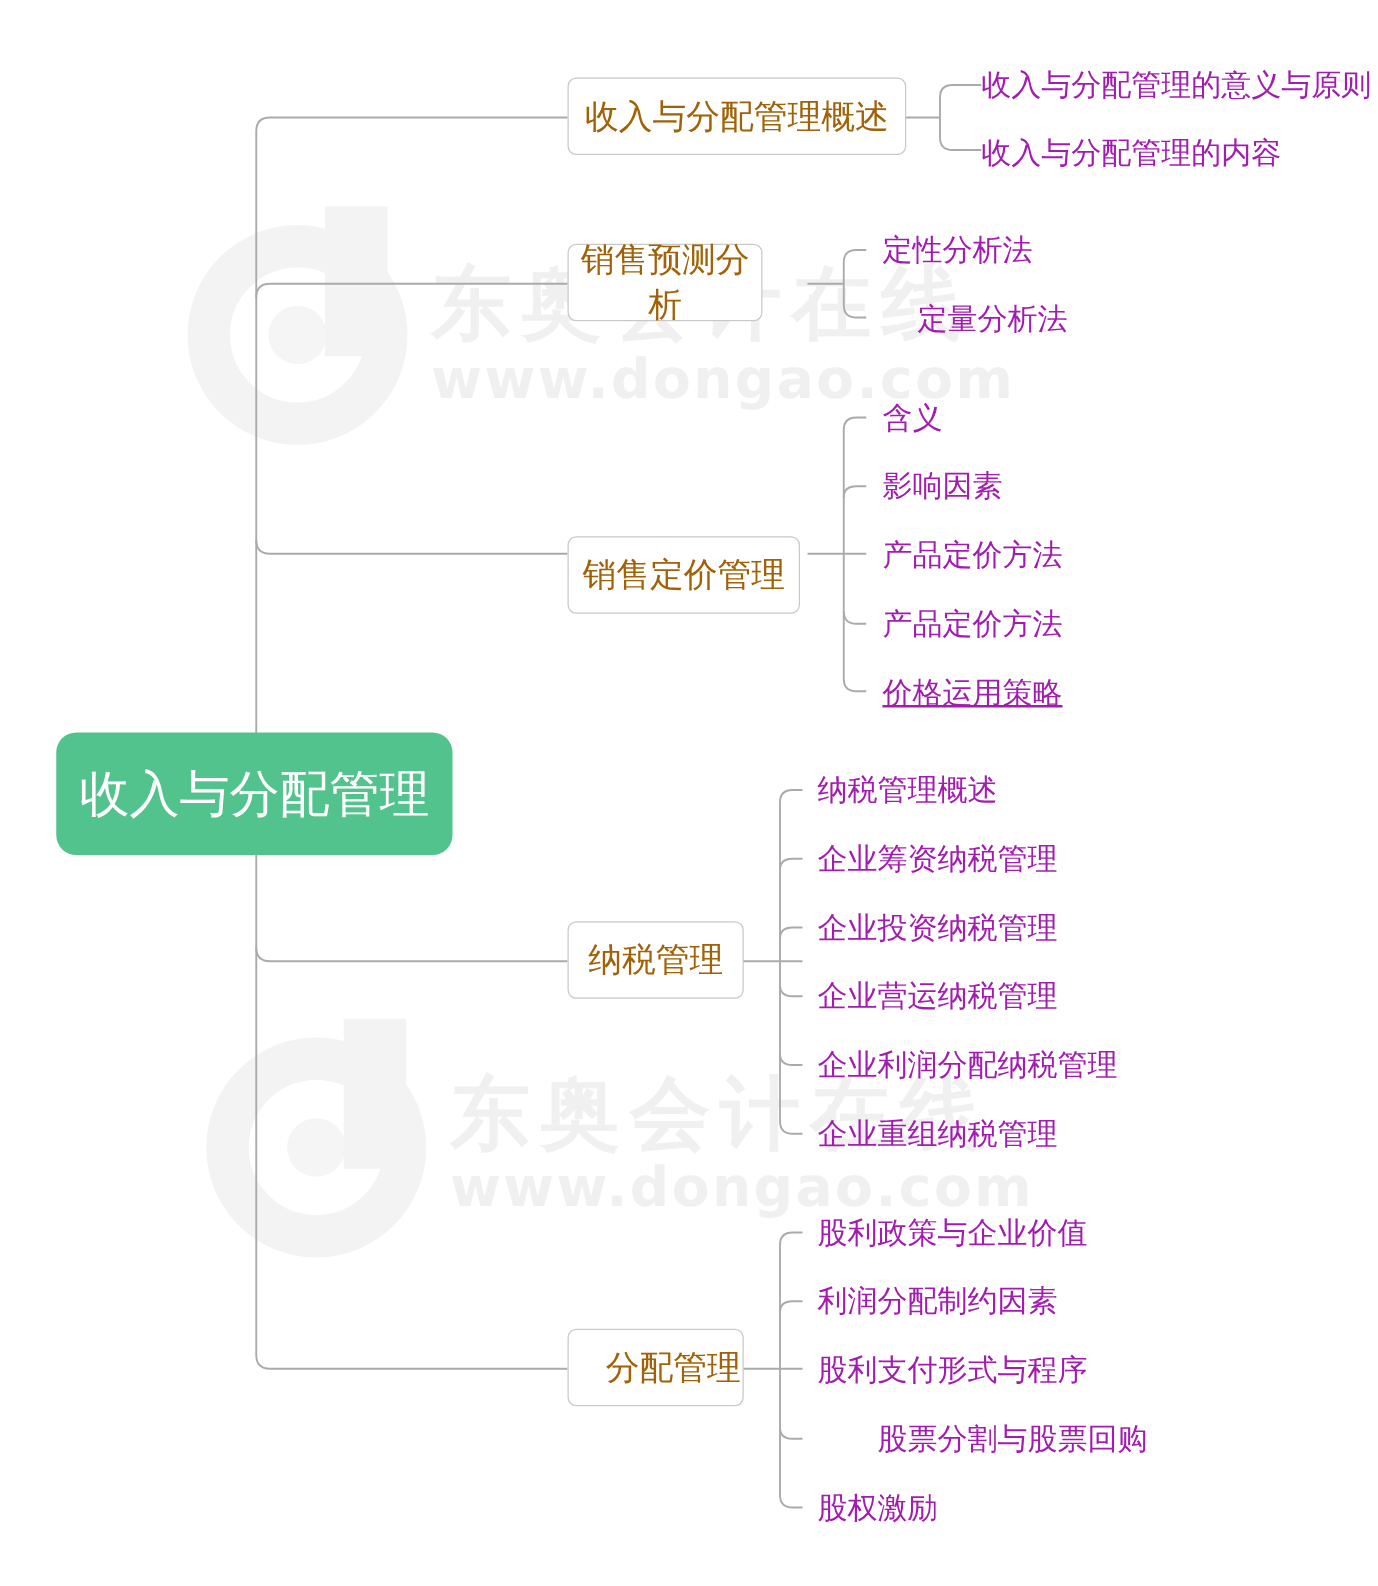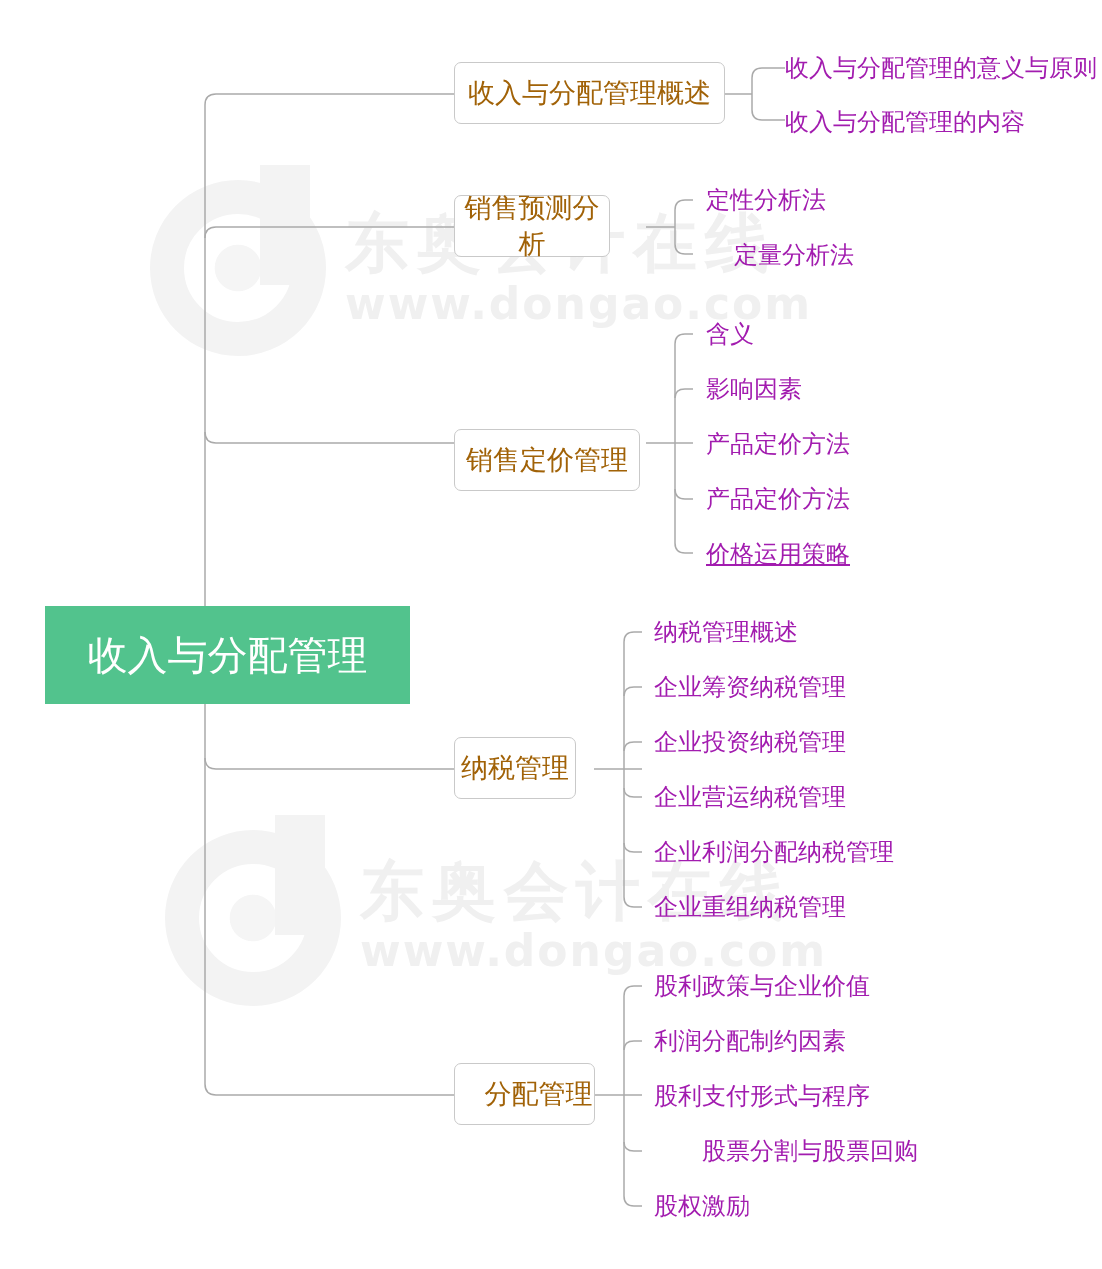--- a/index.html
+++ b/index.html
@@ -4,22 +4,22 @@
 <style>
   html, body { margin:0; padding:0; background:#ffffff; }
   body { width:1102px; height:1269px; position:relative; overflow:hidden;
          font-family:"DejaVu Sans","Liberation Sans",sans-serif; color:#333333; }
   .wm { position:absolute; pointer-events:none; }
   .wm-logo { position:absolute; border-radius:50%; border:34px solid #f3f3f3; background:radial-gradient(circle at 50% 50%, #f5f5f5 0 30%, transparent 31%); }
   .wm-bar { position:absolute; background:#f3f3f3; }
   .wm-cn { position:absolute; font-size:64px; font-weight:bold; color:#f0f0f0; letter-spacing:8px; white-space:nowrap; }
   .wm-url { position:absolute; font-size:44px; font-weight:bold; color:#f0f0f0; letter-spacing:2px; white-space:nowrap; }
   svg.lines { position:absolute; left:0; top:0; }
-  .root { position:absolute; left:45px; top:586px; width:365px; height:98px; background:#52c38d;
-          border-radius:0; color:#ffffff; font-size:40px; display:flex; align-items:center; justify-content:center;margin-top:20px; }
+  .root { position:absolute; left:45px; top:586px; width:317px; height:98px; background:#52c38d;
+          border-radius:16px; color:#ffffff; font-size:40px; display:flex; align-items:center; justify-content:center; }
   .branch { position:absolute; height:62px; border:1px solid #c9c9c9; border-radius:7px; background:#ffffff;
             font-size:27px; color:#a16207; display:flex; align-items:center; justify-content:center; box-sizing:border-box; }
   .leaf { position:absolute; font-size:24px; color:#a21caf; white-space:nowrap; line-height:24px; }
 </style>
 </head>
 <body>
 
 <div class="wm">
   <div class="wm-logo" style="left:150px;top:180px;width:108px;height:108px;"></div>
   <div class="wm-bar" style="left:260px;top:165px;width:50px;height:120px;"></div>
@@ -76,21 +76,21 @@
 <div class="leaf" style="left:706px;top:188px;">定性分析法</div>
 <div class="leaf" style="left:706px;top:243px;margin-left:28px;">定量分析法</div>
 
 <div class="branch" style="left:454px;top:429px;width:186px;">销售定价管理</div>
 <div class="leaf" style="left:706px;top:322px;">含义</div>
 <div class="leaf" style="left:706px;top:377px;">影响因素</div>
 <div class="leaf" style="left:706px;top:432px;">产品定价方法</div>
 <div class="leaf" style="left:706px;top:487px;">产品定价方法</div>
 <div class="leaf" style="left:706px;top:542px;text-decoration:underline;">价格运用策略</div>
 
-<div class="branch" style="left:454px;top:737px;width:122px;">纳税管理</div>
+<div class="branch" style="left:454px;top:737px;width:141px;">纳税管理</div>
 <div class="leaf" style="left:654px;top:620px;">纳税管理概述</div>
 <div class="leaf" style="left:654px;top:675px;">企业筹资纳税管理</div>
 <div class="leaf" style="left:654px;top:730px;">企业投资纳税管理</div>
 <div class="leaf" style="left:654px;top:785px;">企业营运纳税管理</div>
 <div class="leaf" style="left:654px;top:840px;">企业利润分配纳税管理</div>
 <div class="leaf" style="left:654px;top:895px;">企业重组纳税管理</div>
 
 <div class="branch" style="left:454px;top:1063px;width:141px;padding-left:28px;">分配管理</div>
 <div class="leaf" style="left:654px;top:974px;">股利政策与企业价值</div>
 <div class="leaf" style="left:654px;top:1029px;">利润分配制约因素</div>

